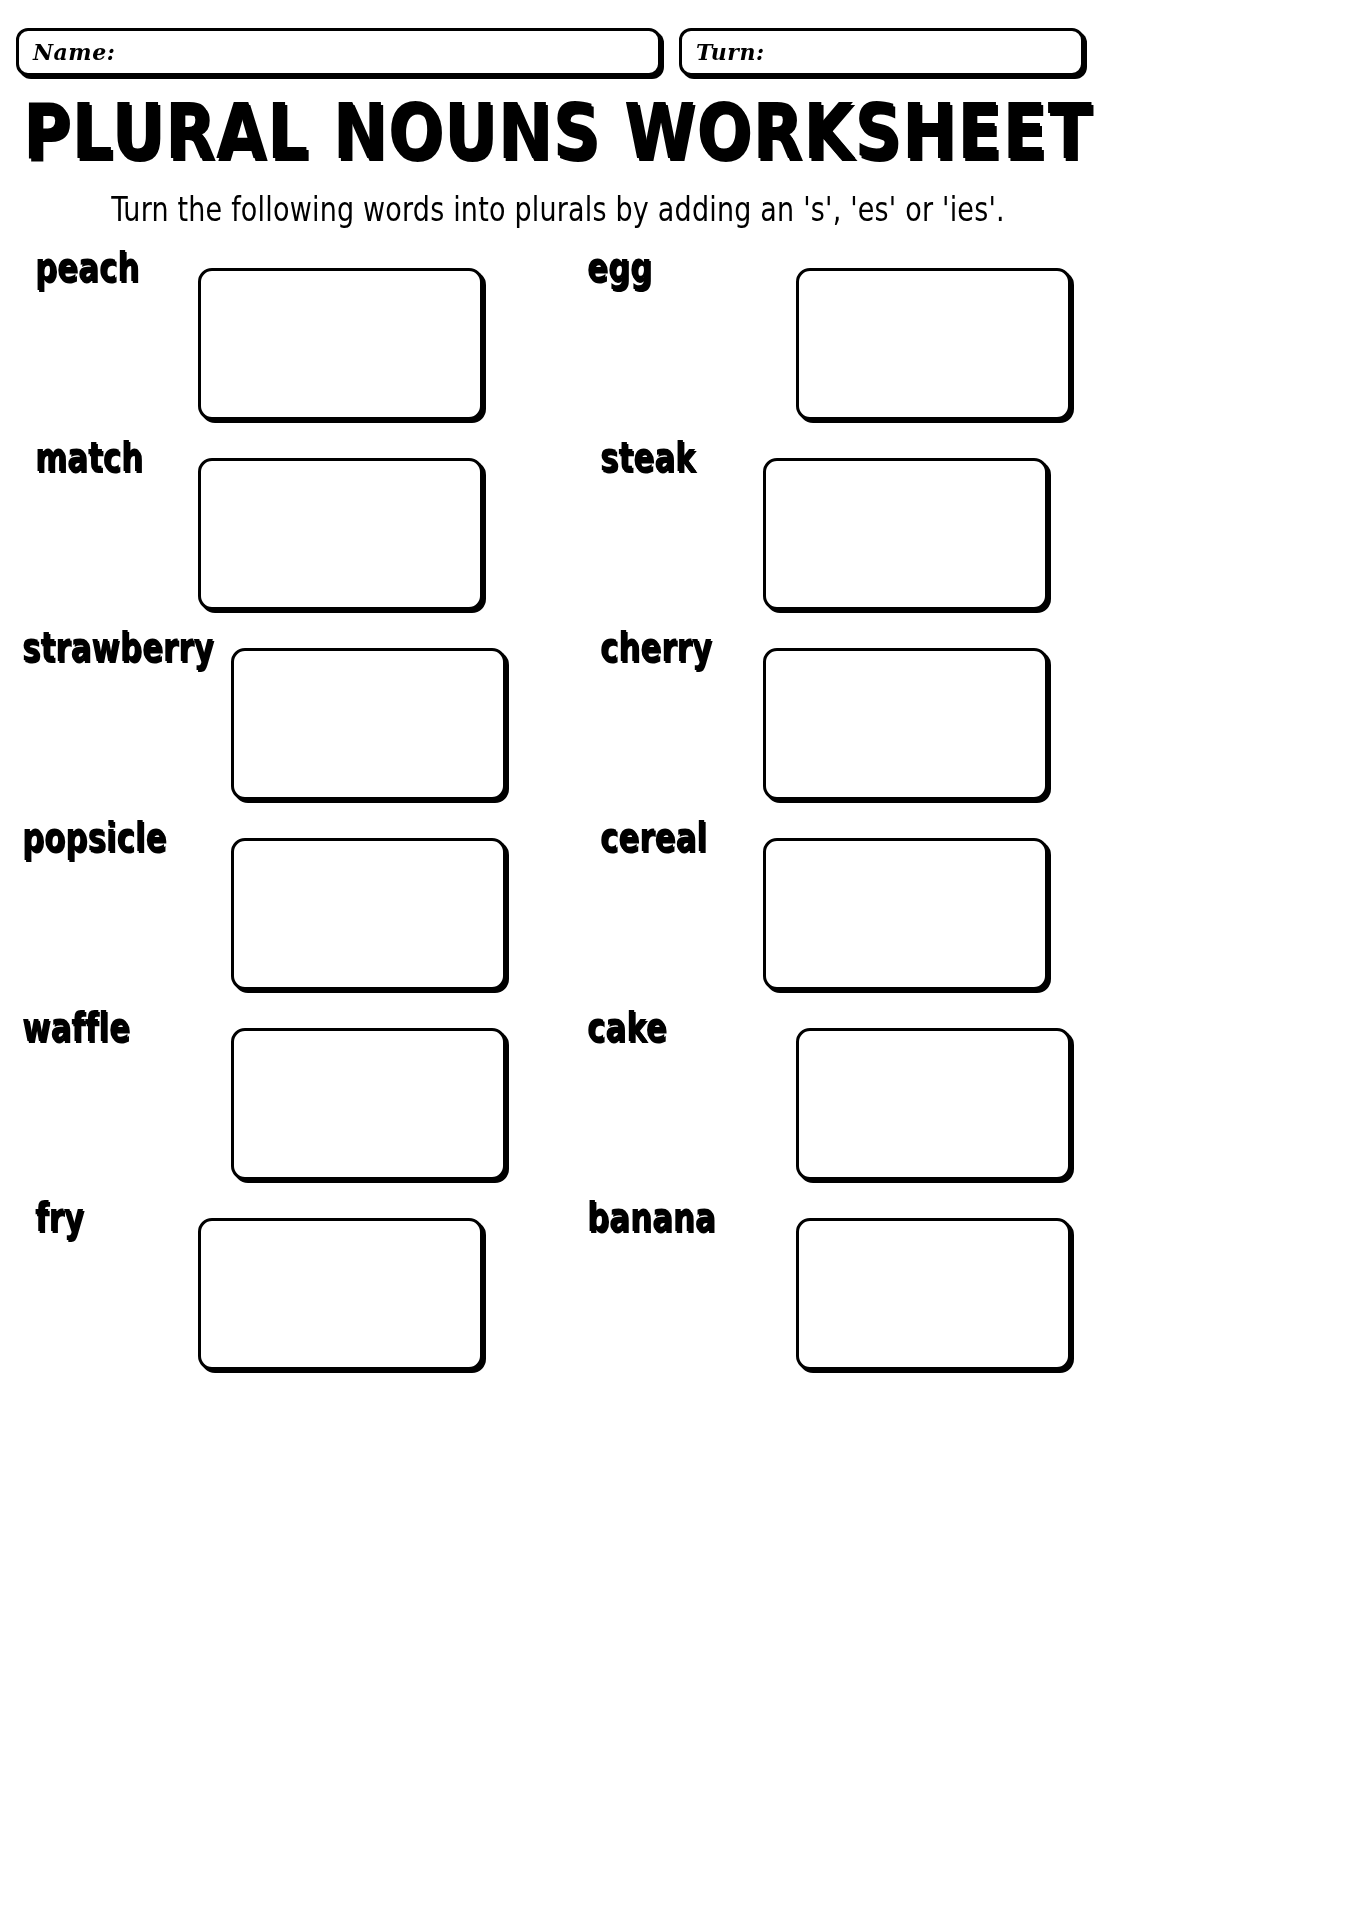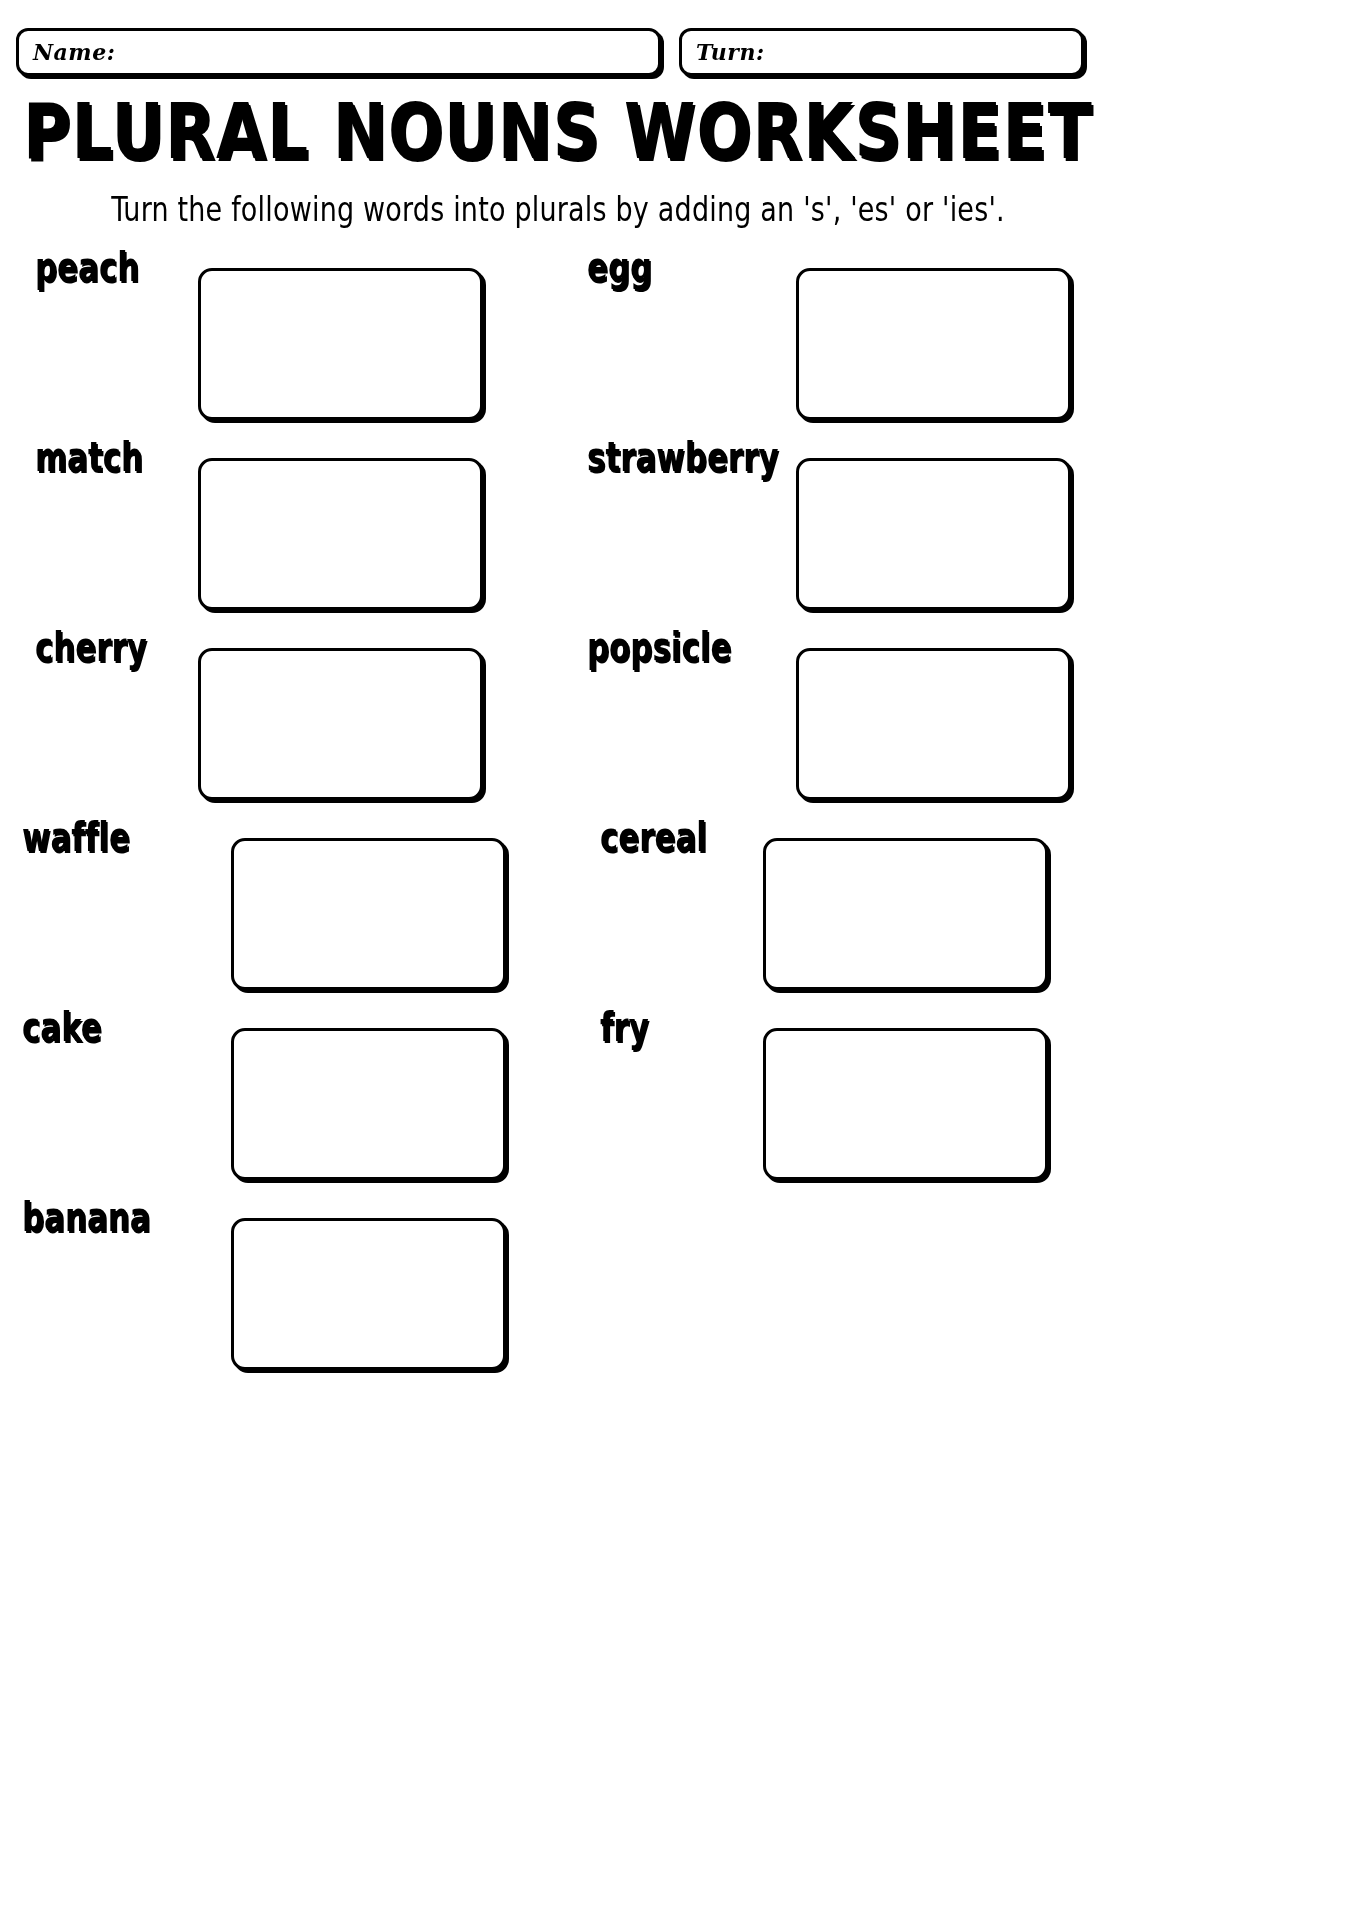--- a/index.html
+++ b/index.html
@@ -157,41 +157,45 @@
     <div class="cell right">
       <span class="word">egg</span>
       <div class="answer-box"></div>
     </div>
 
     <div class="cell left">
       <span class="word">match</span>
       <div class="answer-box"></div>
     </div>
 
+    <div class="cell left">
+      <span class="word">steak</span>
+      <div class="answer-box"></div>
+    </div>
     <div class="cell right">
       <span class="word">strawberry</span>
       <div class="answer-box"></div>
     </div>
 
     <div class="cell left">
       <span class="word">cherry</span>
       <div class="answer-box"></div>
     </div>
     <div class="cell right">
       <span class="word">popsicle</span>
       <div class="answer-box"></div>
     </div>
 
+    <div class="cell left">
+      <span class="word">cereal</span>
+      <div class="answer-box"></div>
+    </div>
+
     <div class="cell right">
       <span class="word">waffle</span>
-      <div class="answer-box"></div>
-    </div>
-
-    <div class="cell left">
-      <span class="word">cereal</span>
       <div class="answer-box"></div>
     </div>
     <div class="cell right">
       <span class="word">cake</span>
       <div class="answer-box"></div>
     </div>
 
     <div class="cell left">
       <span class="word">fry</span>
       <div class="answer-box"></div>

